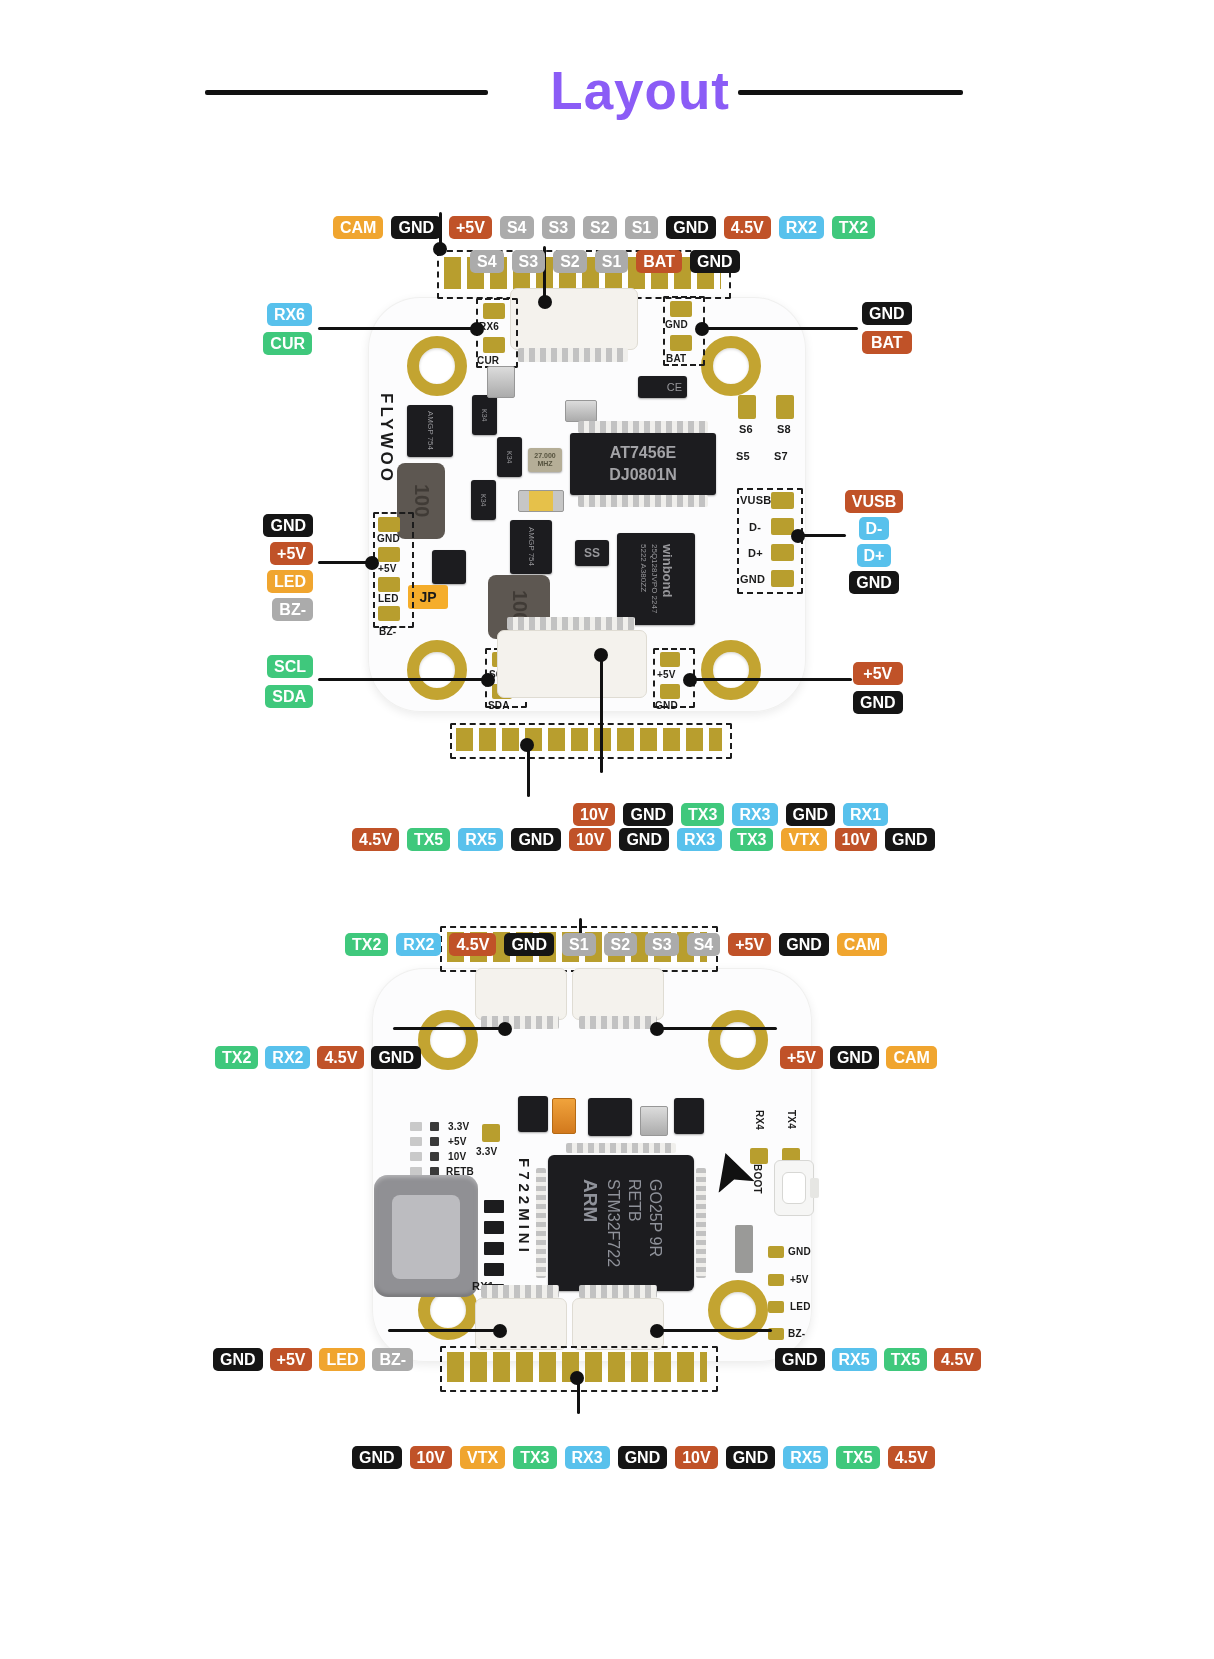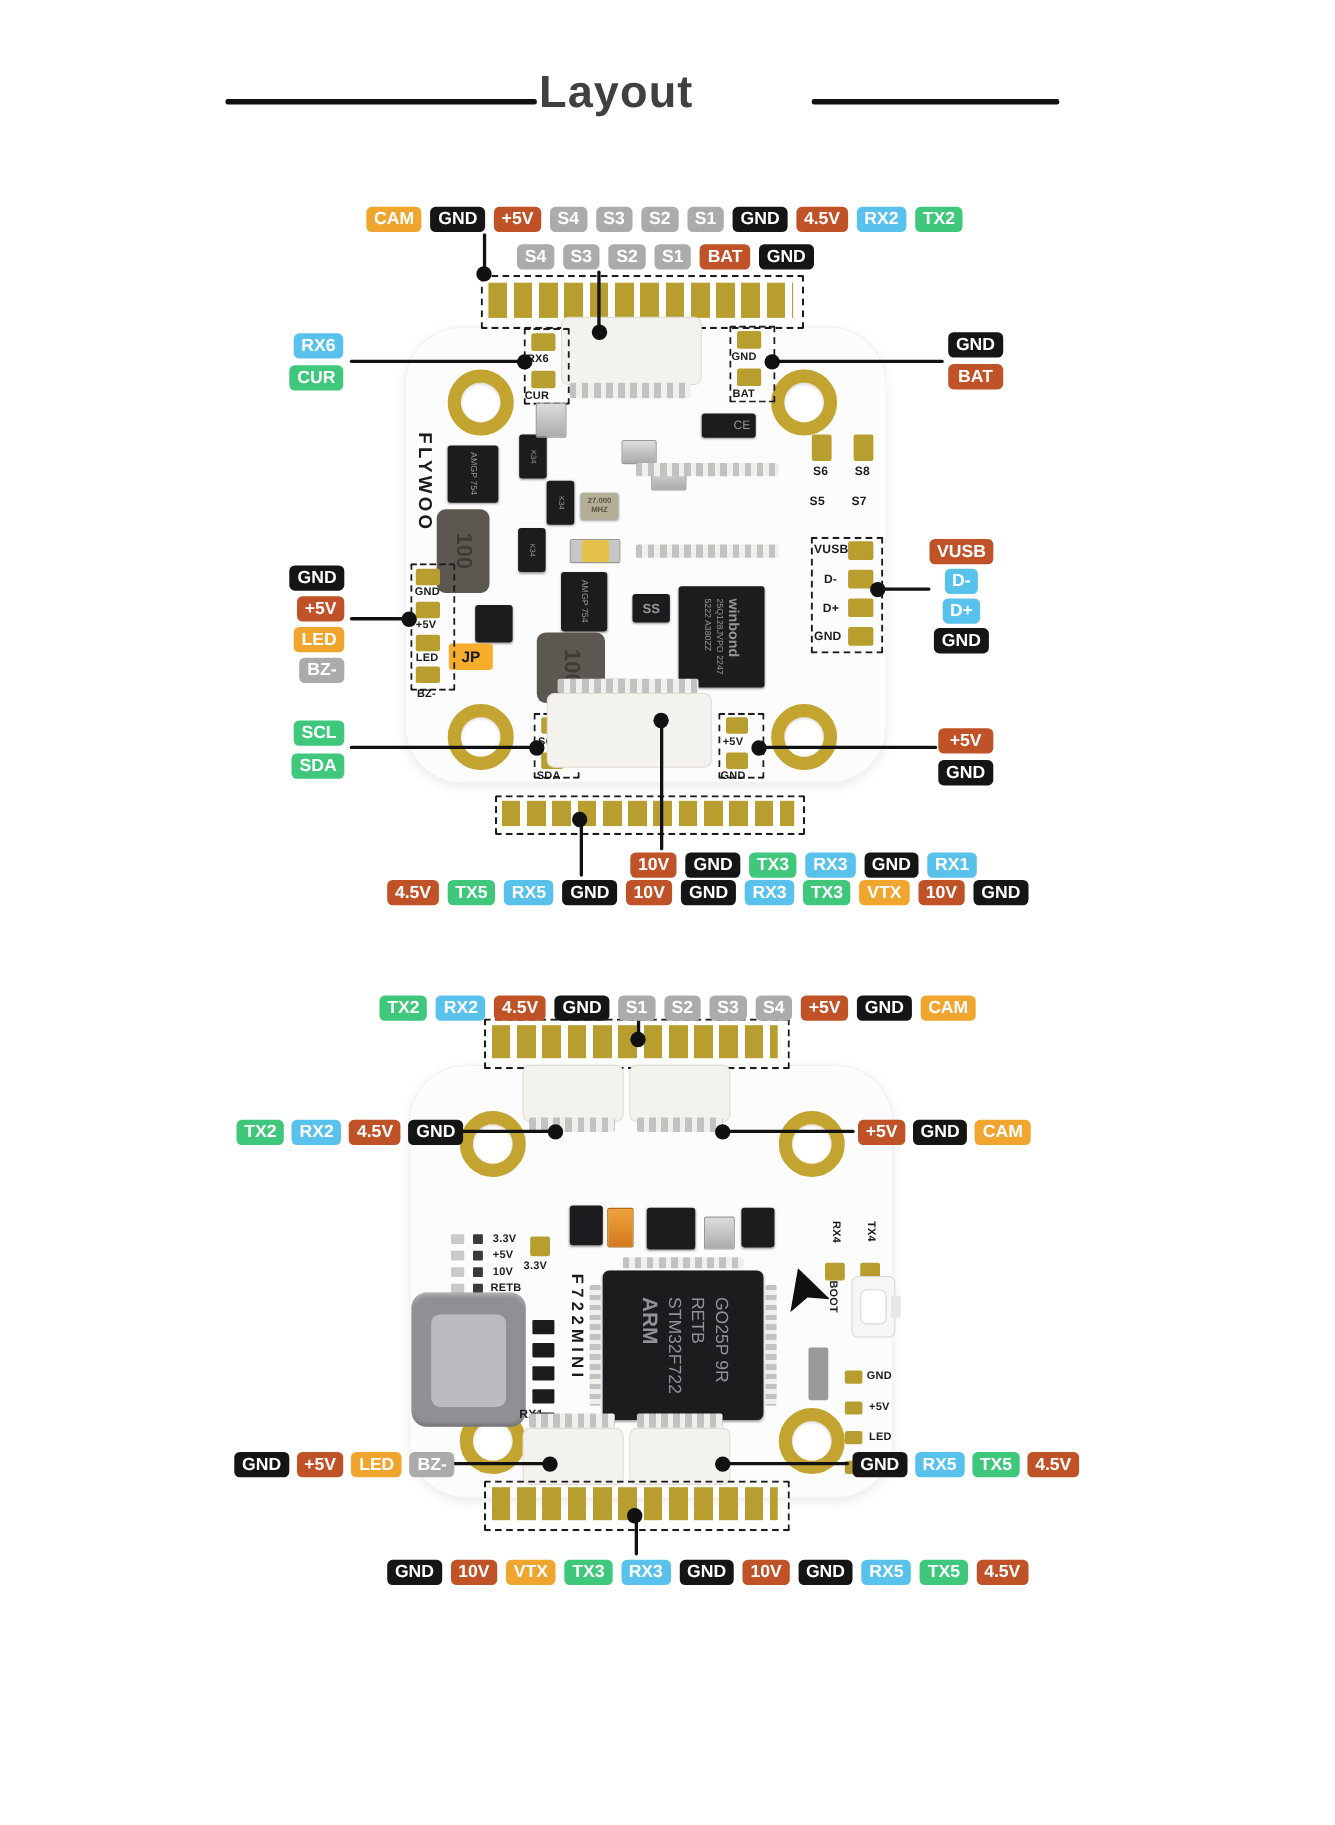--- a/index.html
+++ b/index.html
@@ -1,20 +1,20 @@
 <!DOCTYPE html>
 <html><head>
 <meta charset="utf-8">
 <style>
   html,body{margin:0;padding:0;background:#fff;}
   .page{position:relative;width:1214px;height:1659px;background:#fff;overflow:hidden;
         font-family:"Liberation Sans",sans-serif;}
   .abs{position:absolute;}
   
-  .title{position:absolute;font-weight:800;font-size:41px;color:#404040;letter-spacing:1px;text-align:left;}
+  .title{position:absolute;font-weight:800;font-size:53px;color:#8b5cf6;letter-spacing:1px;text-align:right;}
   .rule{position:absolute;background:#111;border-radius:2px;}
   
   .board{position:absolute;background:#fcfcfd;border-radius:52px;
          box-shadow:inset 0 0 0 1px #f0f0ef, 0 3px 10px rgba(0,0,0,.08);}
   .hole{position:absolute;width:36px;height:36px;border:12px solid #c3a431;border-radius:50%;
         background:#fff;box-shadow:inset 0 1px 3px rgba(0,0,0,.18);}
   .padbox{position:absolute;border:2px dashed #1c1c1c;border-radius:2px;}
   .hpads{position:absolute;background:repeating-linear-gradient(90deg,#b89e2e 0 17px,transparent 17px 23px);}
   .pad{position:absolute;background:#b89e2e;border-radius:2px;}
   .silk{position:absolute;font-weight:700;font-size:10px;color:#1b1b1b;letter-spacing:.2px;white-space:nowrap;}
@@ -27,21 +27,21 @@
   .cap{position:absolute;background:linear-gradient(180deg,#dcdcdc,#ababab);border:1px solid #979797;border-radius:2px;}
   .cap.gold{background:linear-gradient(90deg,#c6c6c6 22%,#e6c14a 22% 78%,#c6c6c6 78%);}
   .cap.orange{background:linear-gradient(180deg,#f0a33c,#d2791d);border-color:#b56a14;}
   .ind{position:absolute;background:#5d5751;border-radius:8px;color:#403b36;
        display:flex;align-items:center;justify-content:center;}
   .vtext{writing-mode:vertical-lr;text-orientation:sideways;}
   .vtext-rl{writing-mode:vertical-rl;text-orientation:sideways;}
   .jptag{position:absolute;background:#f5ad2b;color:#1a1a1a;font-weight:700;font-size:14px;
          border-radius:3px;display:flex;align-items:center;justify-content:center;}
   
-  .badge-row{position:absolute;display:flex;gap:8px;}
+  .badge-row{position:absolute;display:flex;gap:8px;margin-top:28px;}
   .badge-col{position:absolute;display:flex;flex-direction:column;gap:6px;}
   .badge-col.end{align-items:flex-end;}
   .badge-col.ctr{align-items:center;}
   .badge{display:inline-flex;align-items:center;justify-content:center;height:23px;padding:0 7px;
          border-radius:5px;font-weight:700;font-size:16px;color:#fff;white-space:nowrap;}
   .c-y{background:#f0a52f}.c-k{background:#151515}.c-r{background:#c05228}
   .c-g{background:#ababab}.c-b{background:#58c1ec}.c-n{background:#3fc87c}
   
   .line{position:absolute;background:#111;border-radius:2px;}
   .dot{position:absolute;width:14px;height:14px;border-radius:50%;background:#111;}
@@ -105,20 +105,24 @@
   <div class="ind" style="left:397px;top:463px;width:48px;height:76px;">
       <span class="vtext" style="font-weight:700;font-size:20px;">100</span>
     </div>
 
   <div class="chip" style="left:528px;top:448px;width:34px;height:24px;background:#b5ae97;color:#56533f;flex-direction:column;">
     <span style="font-size:7px;font-weight:700;line-height:1.1;">27.000</span>
     <span style="font-size:7px;font-weight:700;line-height:1.1;">MHZ</span>
   </div>
 
   <div class="teeth" style="left:578px;top:421px;width:130px;height:12px;"></div>
+  <div class="chip" style="left:570px;top:433px;width:146px;height:62px;flex-direction:column;">
+    <span style="font-size:16px;font-weight:700;line-height:1.4;color:#a3a3a7;">AT7456E</span>
+    <span style="font-size:16px;font-weight:700;line-height:1.4;color:#a3a3a7;">DJ0801N</span>
+  </div>
   <div class="teeth" style="left:578px;top:495px;width:130px;height:12px;"></div>
 
   <div class="chip" style="left:638px;top:376px;width:44px;height:22px;justify-content:flex-end;padding-right:5px;">
       <span style="font-size:11px;">CE</span>
     </div>
 
   <div class="pad" style="left:738px;top:395px;width:18px;height:24px;"></div>
   <div class="pad" style="left:776px;top:395px;width:18px;height:24px;"></div>
   <div class="silk lg" style="left:739px;top:423px;">S6</div>
   <div class="silk lg" style="left:777px;top:423px;">S8</div>

